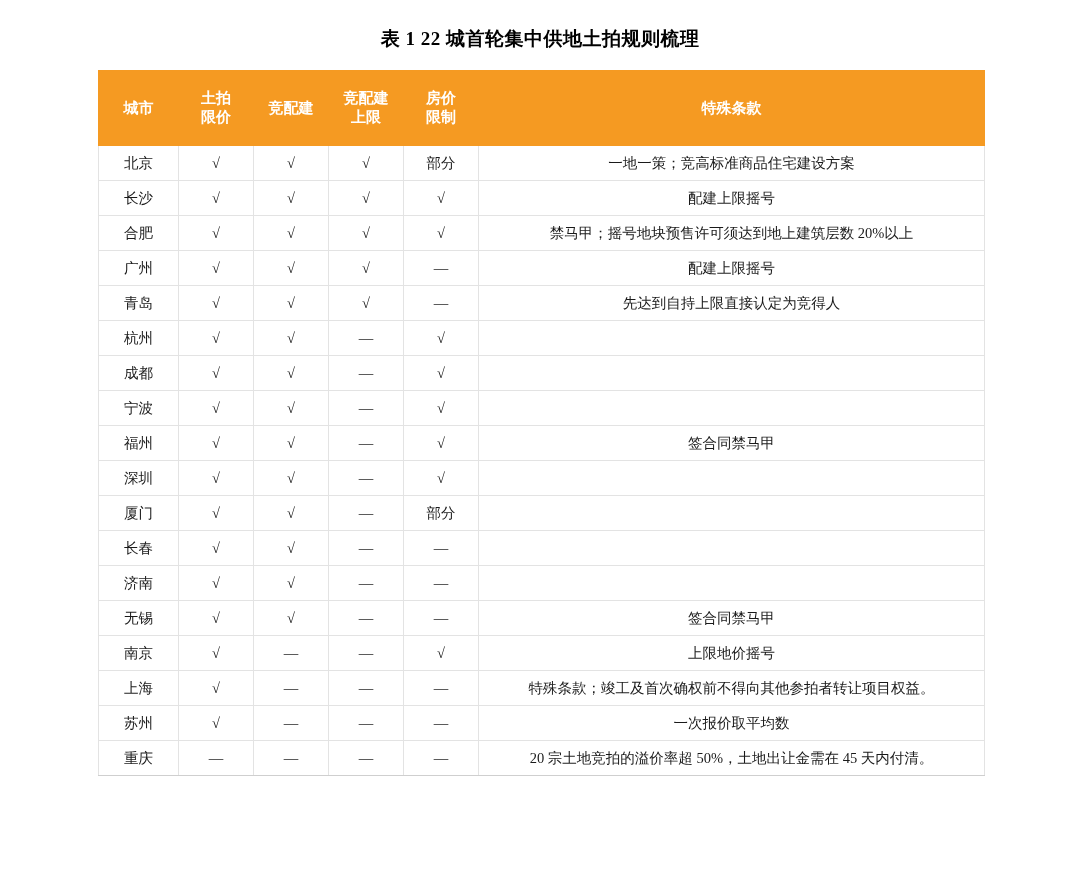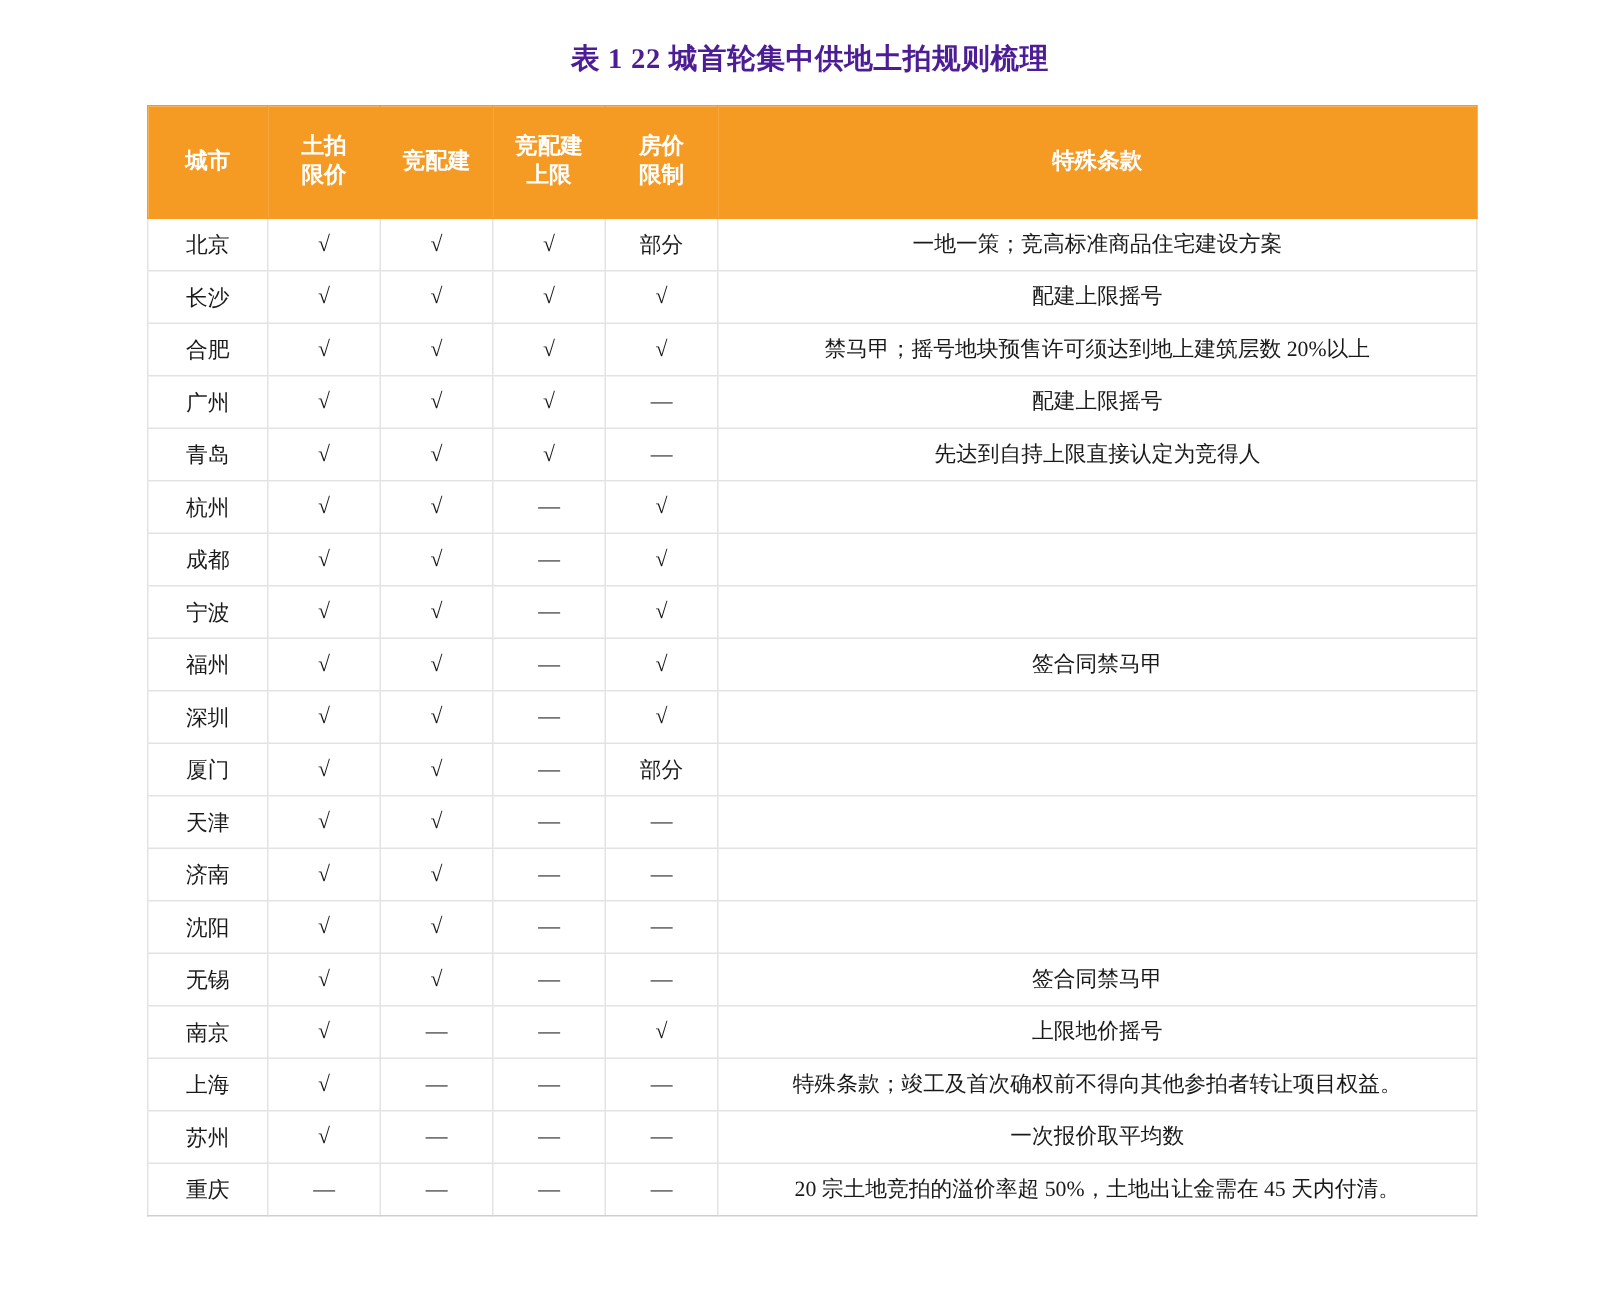--- a/index.html
+++ b/index.html
@@ -21,21 +21,21 @@
     box-sizing: border-box;
     padding: 0;
   }
   .title {
     text-align: center;
     font-size: 19px;
     font-weight: bold;
     letter-spacing: 0.5px;
     padding-top: 26px;
     padding-bottom: 18px;
-    color: #4c1d95;
+    color: #000000;
   }
   .table-wrap {
     margin: 0 96px 0 98px;
   }
   table.main {
     border-collapse: collapse;
     width: 886px;
     table-layout: fixed;
   }
   table.main th {
@@ -218,37 +218,29 @@
           </tr>
           <tr>
             <td class="city">厦门</td>
             <td class="mark">√</td>
             <td class="mark">√</td>
             <td class="mark">—</td>
             <td class="mark">部分</td>
             <td class="special-text"></td>
           </tr>
           <tr>
-            <td class="city">天津</td>
+            <td class="city">长春</td>
             <td class="mark">√</td>
             <td class="mark">√</td>
             <td class="mark">—</td>
             <td class="mark">—</td>
             <td class="special-text"></td>
           </tr>
           <tr>
             <td class="city">济南</td>
-            <td class="mark">√</td>
-            <td class="mark">√</td>
-            <td class="mark">—</td>
-            <td class="mark">—</td>
-            <td class="special-text"></td>
-          </tr>
-          <tr>
-            <td class="city">沈阳</td>
             <td class="mark">√</td>
             <td class="mark">√</td>
             <td class="mark">—</td>
             <td class="mark">—</td>
             <td class="special-text"></td>
           </tr>
           <tr>
             <td class="city">无锡</td>
             <td class="mark">√</td>
             <td class="mark">√</td>

